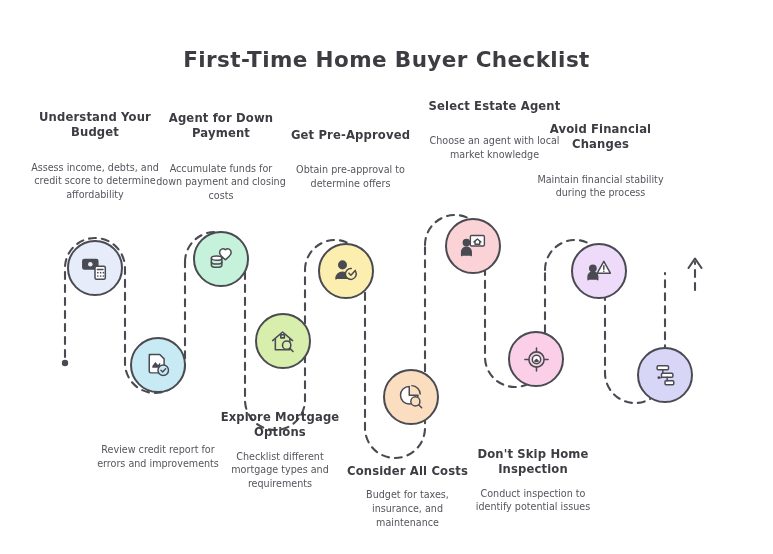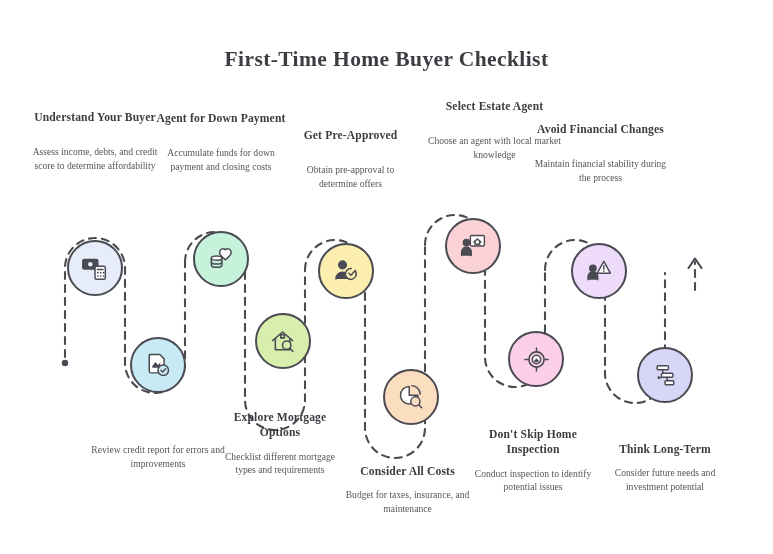--- a/index.html
+++ b/index.html
@@ -2,21 +2,21 @@
 <html><head>
 <meta charset="utf-8">
 <style>
   * { box-sizing: border-box; margin: 0; padding: 0; }
   html, body {
     width: 773px; height: 554px;
     background: #ffffff;
     font-family: "DejaVu Sans", sans-serif;
     overflow: hidden;
   }
-  #stage { position: relative; width: 662px; height: 554px; background: #fff; font-family: Liberation Serif, serif; }
+  #stage { position: relative; width: 662px; height: 554px; background: #fff; }
 
   #title {
     position: absolute; left: 0; top: 47px; width: 773px;
     text-align: center;
     font-size: 21.5px; font-weight: bold; letter-spacing: .4px;
     color: #3c3c42;
   }
 
   
   #path-layer { position: absolute; left: 0; top: 0; width: 773px; height: 554px; }
@@ -83,21 +83,21 @@
           <circle cx="22" cy="21" r=".9" fill="#4a4a52" stroke="none"></circle>
           <circle cx="25" cy="21" r=".9" fill="#4a4a52" stroke="none"></circle>
           <circle cx="19" cy="24.5" r=".9" fill="#4a4a52" stroke="none"></circle>
           <circle cx="22" cy="24.5" r=".9" fill="#4a4a52" stroke="none"></circle>
           <circle cx="25" cy="24.5" r=".9" fill="#4a4a52" stroke="none"></circle>
         </g>
       </svg>
     </div>
   </div>
   <div class="block" style="left:25px; top:110px; width:140px;">
-    <div class="heading">Understand Your Buyer</div>
+    <div class="heading">Understand Your Budget</div>
     <div class="desc">Assess income, debts, and credit score to determine affordability</div>
   </div>
 
   <div class="node" style="left:158px; top:365px;">
     <div class="circle" style="background:#c8eaf5;">
       <svg width="28" height="28" viewBox="0 0 32 32">
         <g fill="none" stroke="#4a4a52" stroke-width="1.7" stroke-linejoin="round" stroke-linecap="round">
           <path d="M6 4 h12 l5 5 v14 a2 2 0 0 1 -2 2 H8 a2 2 0 0 1 -2 -2 V6 a2 2 0 0 1 2 -2 z" fill="#fff"></path>
           <path d="M9.5 17 l3.5 -4.5 3 3.5 2.5 -3 V19 H9.5 z" fill="#4a4a52" stroke="none"></path>
           <circle cx="22" cy="22" r="6" fill="#c8eaf5"></circle>
@@ -205,21 +205,21 @@
           <circle cx="16" cy="16" r="4.6" fill="#fff"></circle>
           <path d="M13.6 17.2 L16 15 l2.4 2.2 V19 h-4.8 z" fill="#4a4a52" stroke="none"></path>
           <line x1="16" y1="3.2" x2="16" y2="7.3"></line>
           <line x1="16" y1="24.7" x2="16" y2="28.8"></line>
           <line x1="3.2" y1="16" x2="7.3" y2="16"></line>
           <line x1="24.7" y1="16" x2="28.8" y2="16"></line>
         </g>
       </svg>
     </div>
   </div>
-  <div class="block below" style="left:468px; top:427px; width:130px;">
+  <div class="block below" style="left:468px; top:447px; width:130px;">
     <div class="heading">Don't Skip Home Inspection</div>
     <div class="desc">Conduct inspection to identify potential issues</div>
   </div>
 
   <div class="node" style="left:599px; top:271px;">
     <div class="circle" style="background:#eedbfa;">
       <svg width="28" height="28" viewBox="0 0 32 32">
         <g fill="none" stroke="#4a4a52" stroke-width="1.7" stroke-linejoin="round" stroke-linecap="round">
           <circle cx="9" cy="13" r="3.6" fill="#4a4a52"></circle>
           <path d="M3.5 26 v-3.6 c0 -3 2.5 -5.2 5.5 -5.2 s5.5 2.2 5.5 5.2 V26" fill="#4a4a52" stroke="#4a4a52"></path>
@@ -243,18 +243,14 @@
           <rect x="12" y="14" width="13" height="4.6" rx="1.2" fill="#fff"></rect>
           <rect x="16" y="22.5" width="10" height="4.6" rx="1.2" fill="#fff"></rect>
           <path d="M13.5 10.1 v3.9"></path>
           <path d="M18.5 18.6 v3.9"></path>
           <circle cx="9" cy="19" r="1.6" fill="#4a4a52" stroke="none"></circle>
           <line x1="10.8" y1="19" x2="12" y2="19"></line>
         </g>
       </svg>
     </div>
   </div>
-  <div class="block below" style="left:600px; top:442px; width:130px;">
-    <div class="heading">Think Long-Term</div>
-    <div class="desc">Consider future needs and investment potential</div>
-  </div>
 
 </div>
 
 </body></html>

